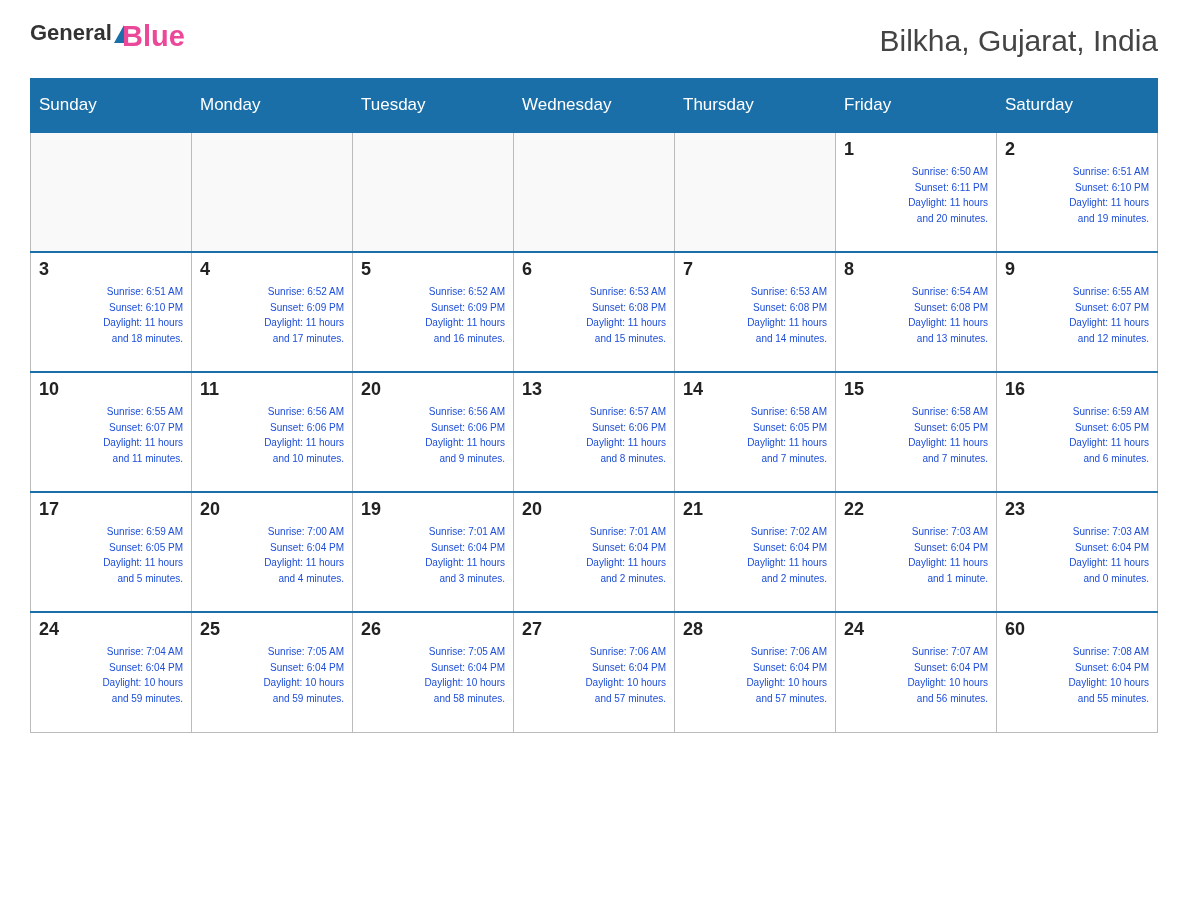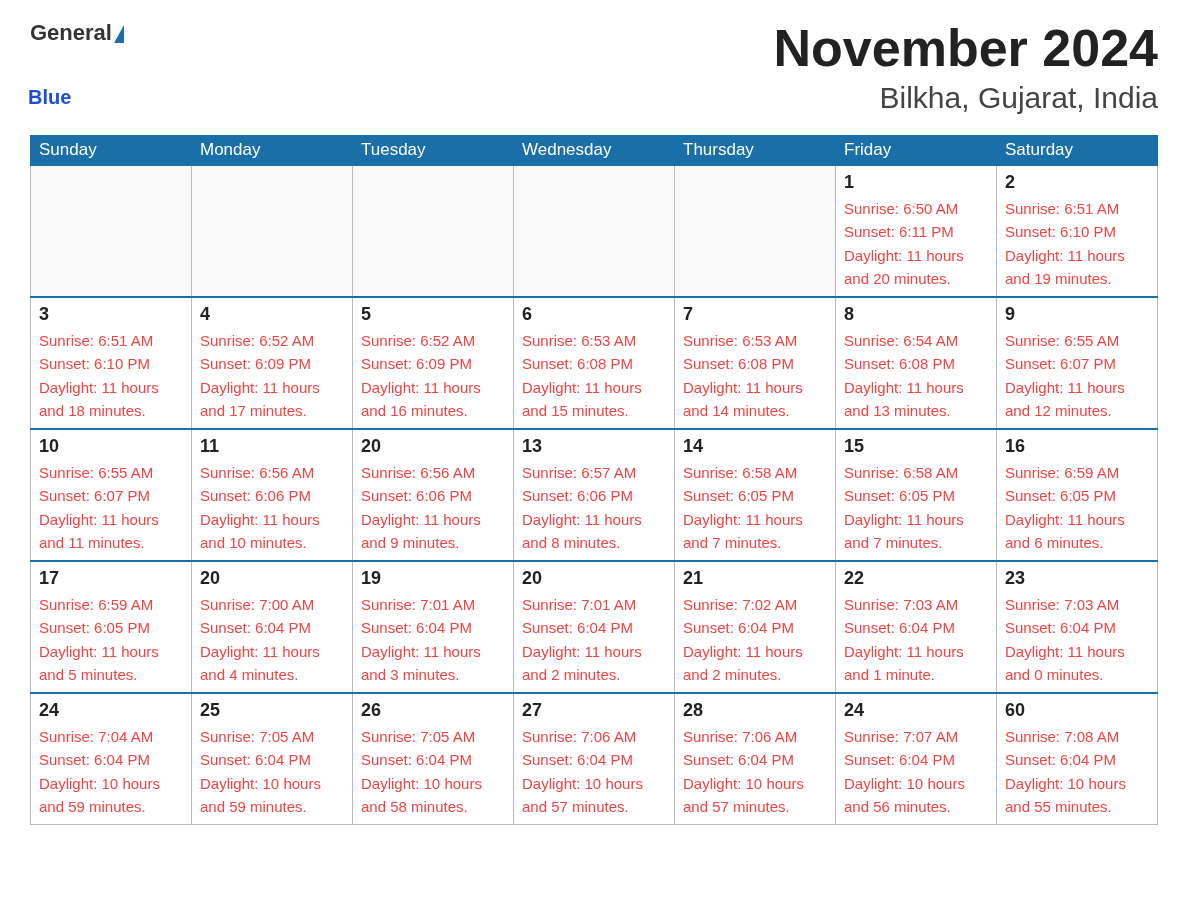--- a/index.html
+++ b/index.html
@@ -10,45 +10,43 @@
       padding: 20px 30px;
     }
     .header {
       display: flex;
       justify-content: space-between;
       align-items: flex-start;
       margin-bottom: 20px;
     }
     .logo {
       display: flex;
-      flex-direction: column;
       align-items: flex-start;
-      gap: 40px;
     }
     .logo-top {
       display: flex;
       align-items: center;
     }
     .logo-general {
       font-size: 22px;
       font-weight: bold;
       color: #333;
     }
     .logo-triangle {
       width: 0;
       height: 0;
       border-left: 10px solid transparent;
       border-bottom: 18px solid #1a6fa8;
       margin-left: 2px;
       margin-top: 2px;
     }
     .logo-blue {
-      font-size: 20px;
-      font-weight: bold;
-      color: #1d4ed8;
+      font-size: 29px;
+      font-weight: bold;
+      color: #ec4899;
       margin-left: -2px;
     }
     .title-block {
       text-align: right;
     }
     .month-title {
       font-size: 52px;
       font-weight: bold;
       color: #222;
       line-height: 1.1;
@@ -61,21 +59,21 @@
     .calendar {
       width: 100%;
       border-collapse: collapse;
       border: 1px solid #aaa;
     }
     .calendar th {
       background-color: #1a6fa8;
       color: #fff;
       font-size: 17px;
       font-weight: normal;
-      padding: 4px 8px;
+      padding: 16px 8px;
       text-align: left;
       border: 1px solid #1a6fa8;
     }
     .calendar td {
       border: 1px solid #bbb;
       vertical-align: top;
       padding: 6px 8px;
       width: 14.28%;
       min-height: 110px;
       height: 120px;
@@ -84,41 +82,41 @@
       border-top: 2px solid #1a6fa8;
     }
     .day-number {
       font-size: 18px;
       font-weight: bold;
       color: #222;
       display: block;
       margin-bottom: 4px;
     }
     .day-info {
-      font-size: 15px;
-      color: #ef4444;
+      font-size: 10px;
+      color: #1d4ed8;
       line-height: 1.55;
+      text-align: right;
     }
     .empty-cell {
       background: #f9f9f9;
     }
   </style>
 </head>
 <body>
 
 <div class="header">
   <div class="logo">
     <div class="logo-top">
       <span class="logo-general">General</span>
       <div class="logo-triangle"></div>
     </div>
     <span class="logo-blue">Blue</span>
   </div>
   <div class="title-block">
-    <div class="month-title">November 2024</div>
     <div class="location-title">Bilkha, Gujarat, India</div>
   </div>
 </div>
 
 <table class="calendar">
   <thead>
     <tr>
     <th>Sunday</th>
         <th>Monday</th>
         <th>Tuesday</th>

